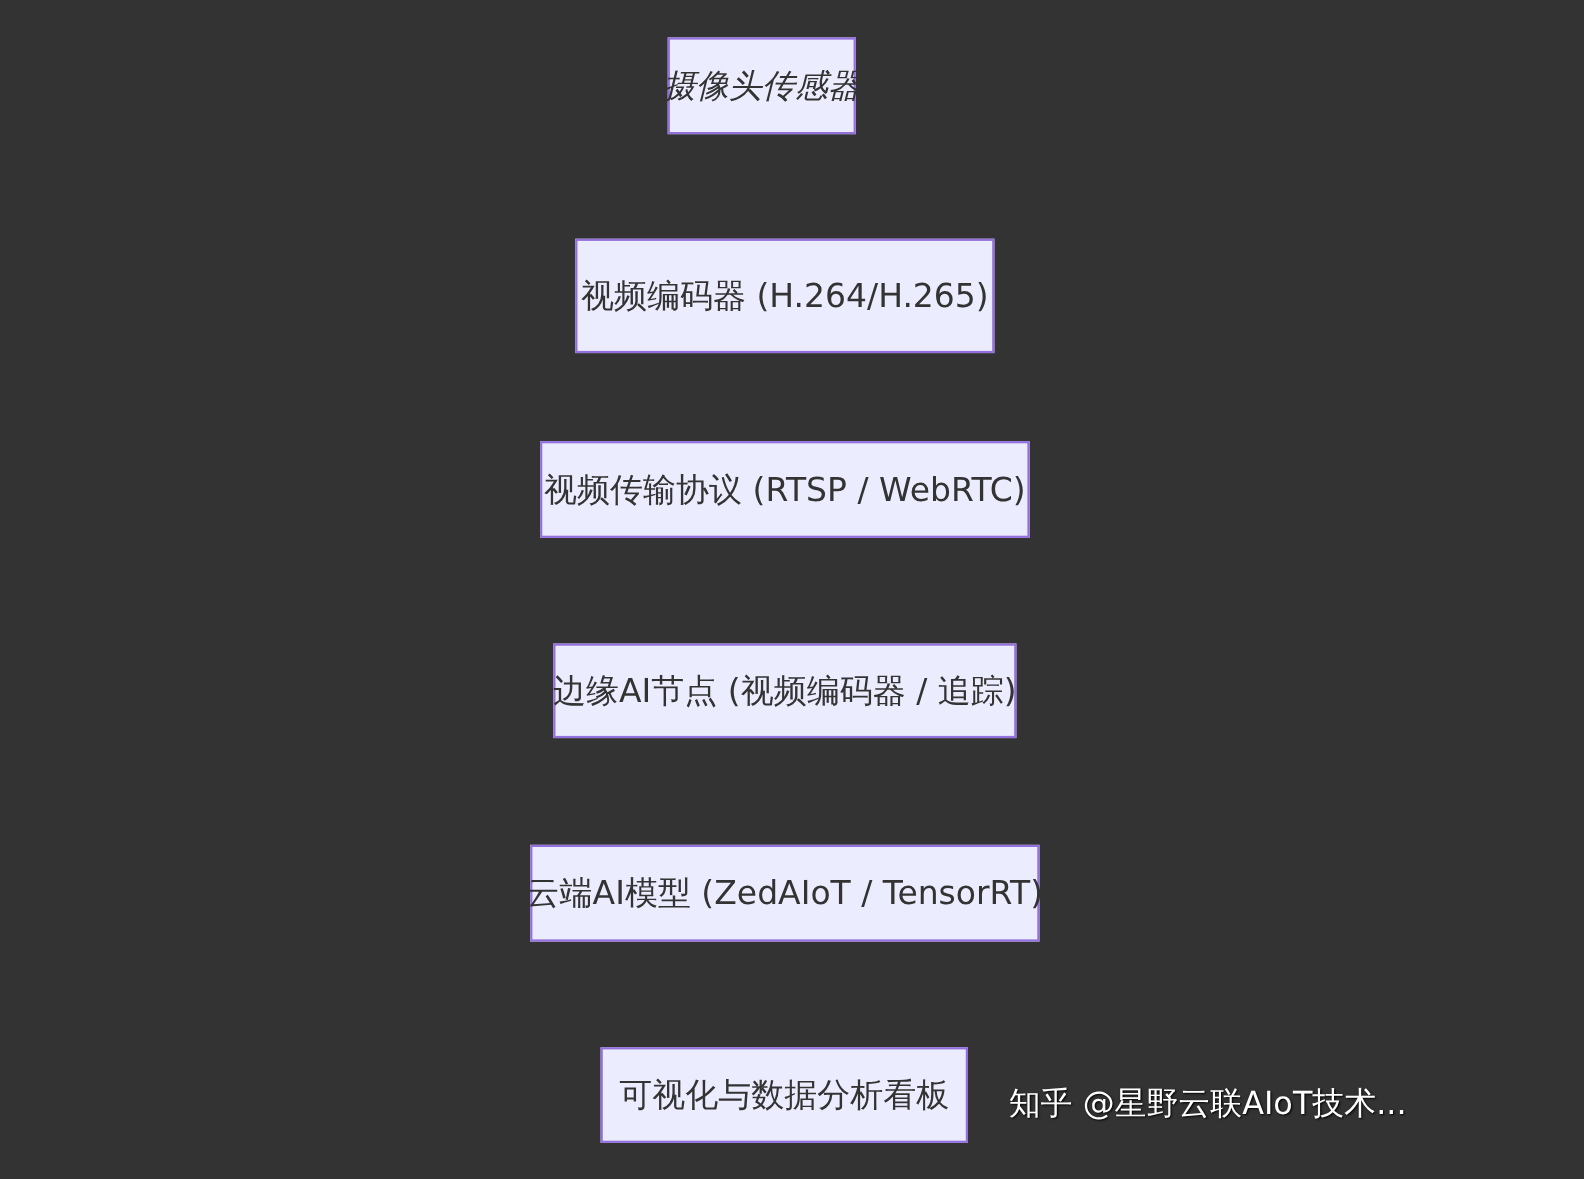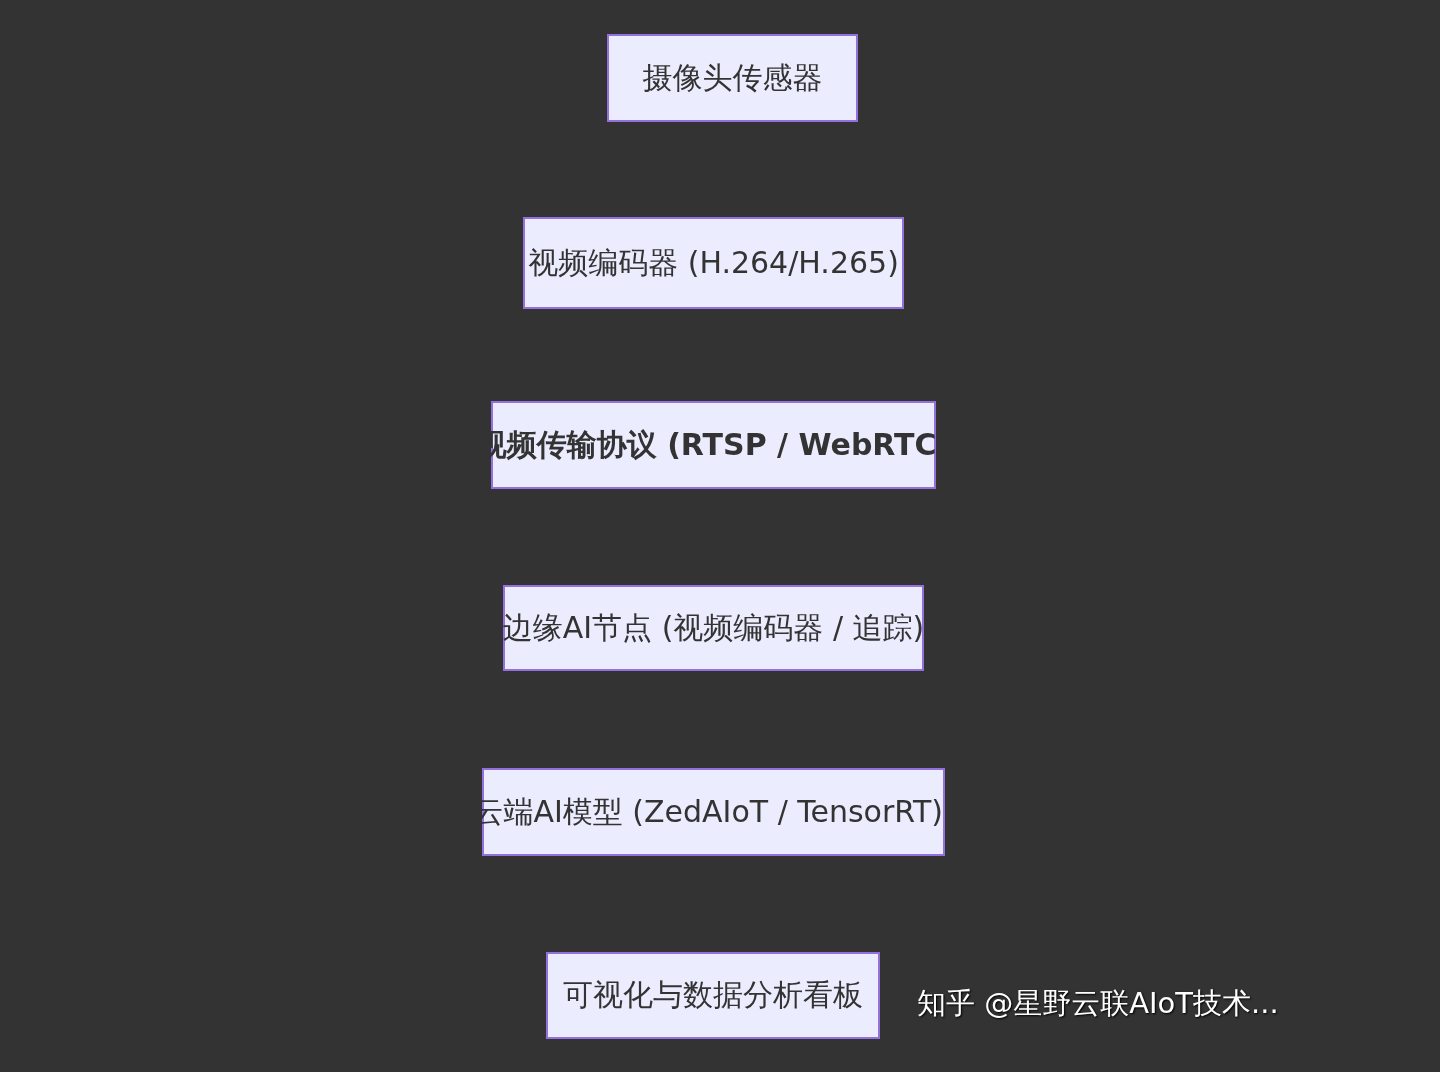--- a/index.html
+++ b/index.html
@@ -3,32 +3,32 @@
 <meta charset="utf-8">
 <style>
   html,body{margin:0;padding:0;}
   body{width:1440px;height:1072px;background:#333333;position:relative;overflow:hidden;font-family:"DejaVu Sans","Liberation Sans",sans-serif;}
   .node{position:absolute;box-sizing:border-box;background:#ECECFF;border:2px solid #9370DB;display:flex;align-items:center;justify-content:center;color:#333333;font-size:30px;white-space:nowrap;}
   .wm{position:absolute;left:880px;top:984px;color:#ffffff;font-size:29px;white-space:nowrap;text-shadow:1px 1px 2px #000;padding-left:37px;}
 </style>
 </head>
 <body>
 
-<div class="node" style="left:607px;top:34px;width:251px;height:88px;">
+<div class="node" style="left:607px;top:34px;width:171px;height:88px;font-style:italic;">
     <span>摄像头传感器</span>
   </div>
-<div class="node" style="left:523px;top:217px;width:381px;height:92px;">
+<div class="node" style="left:523px;top:217px;width:381px;height:104px;">
     <span>视频编码器 (H.264/H.265)</span>
   </div>
-<div class="node" style="left:491px;top:401px;width:445px;height:88px;font-weight:bold;">
+<div class="node" style="left:491px;top:401px;width:445px;height:88px;">
     <span>视频传输协议 (RTSP / WebRTC)</span>
   </div>
 <div class="node" style="left:503px;top:585px;width:421px;height:86px;">
     <span>边缘AI节点 (视频编码器 / 追踪)</span>
   </div>
-<div class="node" style="left:482px;top:768px;width:463px;height:88px;justify-content:flex-end;">
+<div class="node" style="left:482px;top:768px;width:463px;height:88px;">
     <span>云端AI模型 (ZedAIoT / TensorRT)</span>
   </div>
 <div class="node" style="left:546px;top:952px;width:334px;height:87px;font-family:Liberation Mono, monospace;">
     <span>可视化与数据分析看板</span>
   </div>
 
 <div class="wm">知乎 @星野云联AIoT技术...</div>
 
 </body></html>

